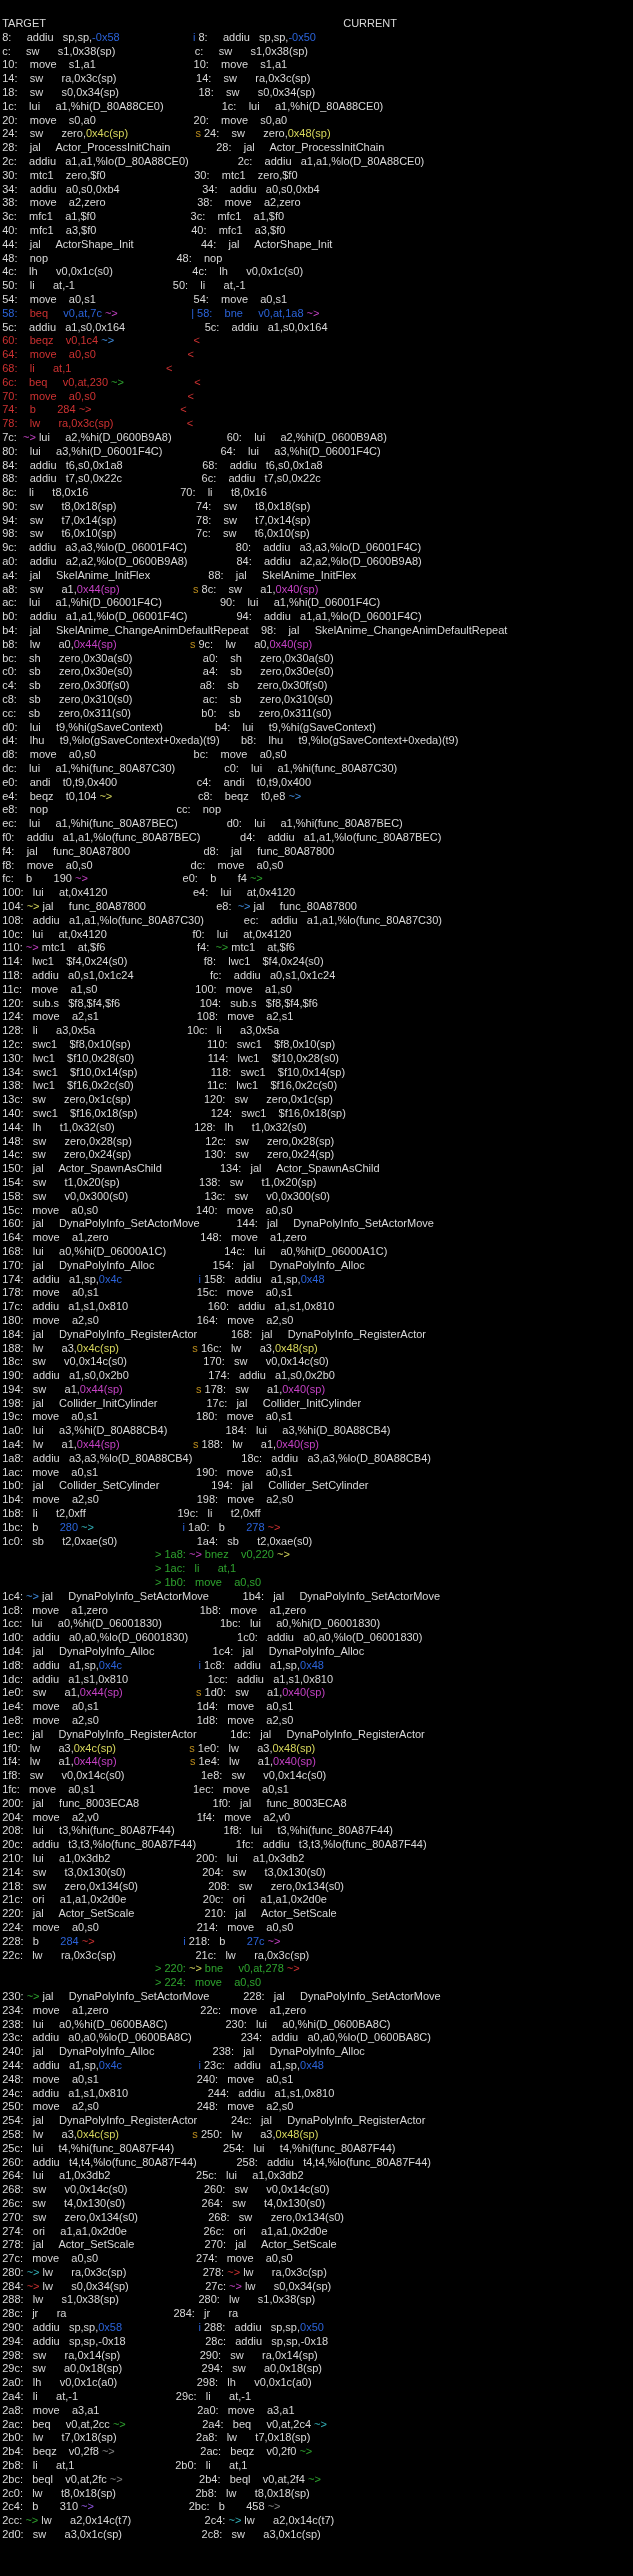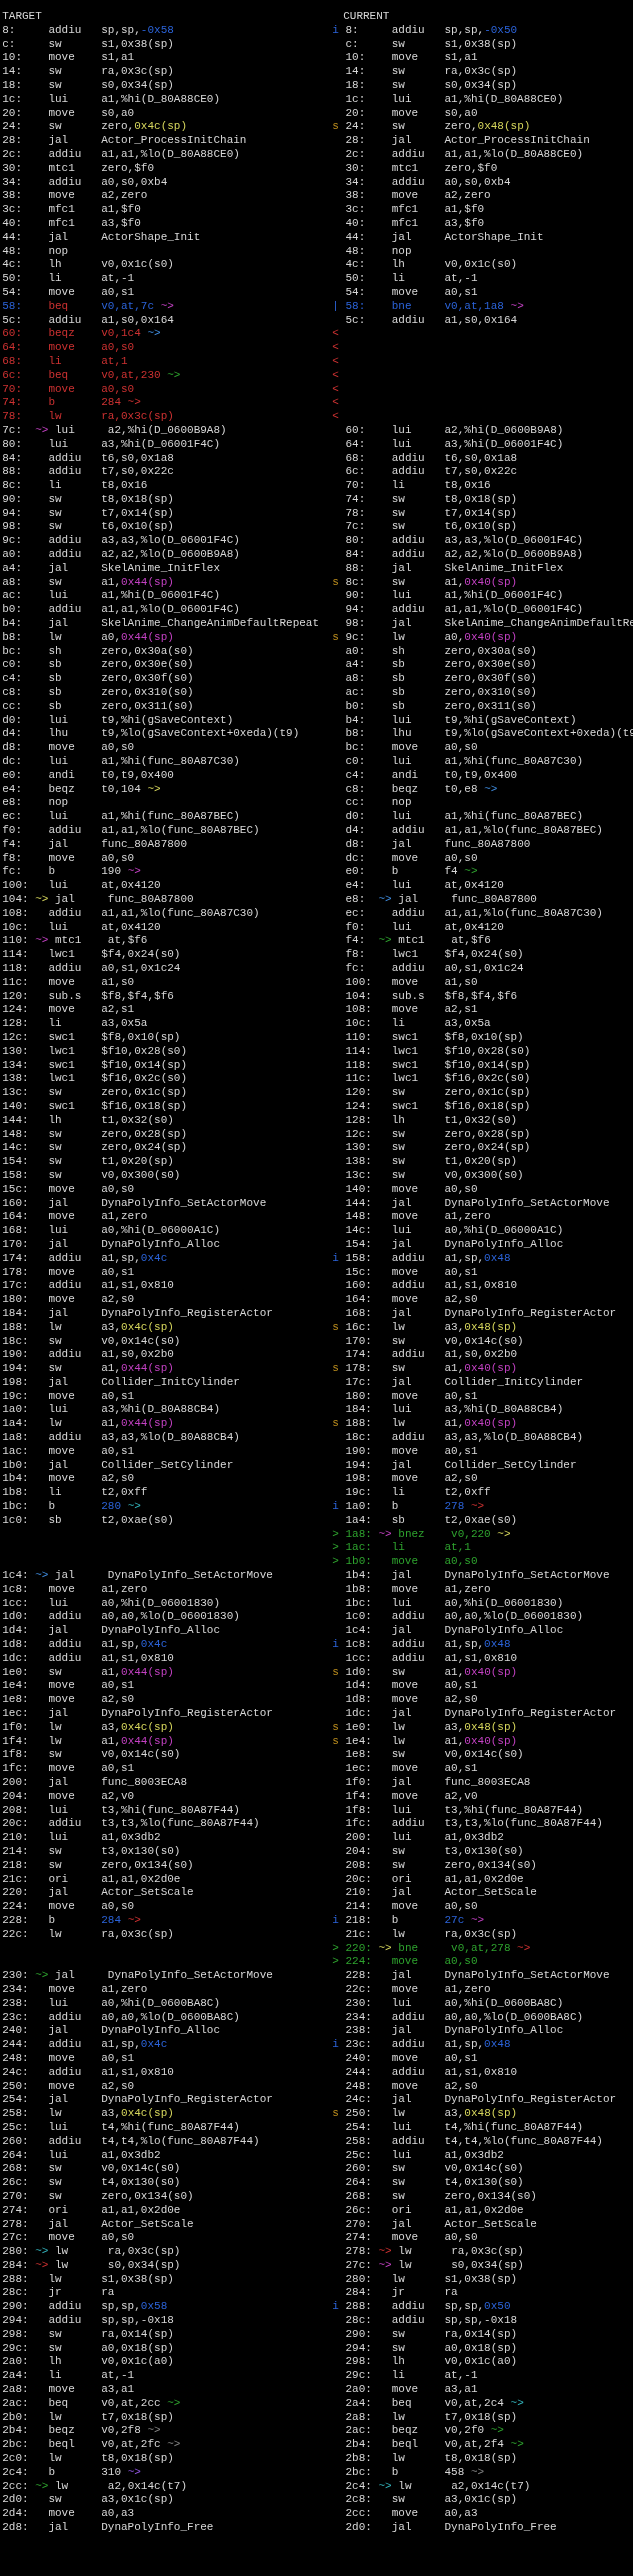--- a/index.html
+++ b/index.html
@@ -1,24 +1,24 @@
 <!DOCTYPE html>
 <html style="font-size:11.6px"><head>
 <meta charset="utf-8">
 <style>
   html,body{margin:0;padding:0;background:#000;}
   #screen{
     position:relative;
     width:633px;height:2540px;
     overflow:hidden;
     background:#000;
-    font-family:Liberation Mono, monospace;
+    font-family:Liberation Sans, sans-serif;
     font-size:11px;line-height:13.8px;
     color:#d8d8d8;
-    padding-top:10px;
+    padding-top:17px;
     box-sizing:border-box;
   }
   .line{white-space:pre;height:13.8px;padding-left:2.2px;}
   
   .cd{color:#d8d8d8}
   .cr{color:#cd3131}
   .cg{color:#2ea32e}
   .cb{color:#2b63d9}
   .cab{color:#3f8cdf}
   .cy{color:#d6d65c}
@@ -110,20 +110,21 @@
       <div class="line"><span class="cd">128: </span><span class="cd">  </span><span class="cd">li      </span><span class="cd">a3,0x5a</span><span class="cd">                            </span><span class="cd">  </span><span class="cd">10c: </span><span class="cd">  </span><span class="cd">li      </span><span class="cd">a3,0x5a</span></div>
       <div class="line"><span class="cd">12c: </span><span class="cd">  </span><span class="cd">swc1    </span><span class="cd">$f8,0x10(sp)</span><span class="cd">                       </span><span class="cd">  </span><span class="cd">110: </span><span class="cd">  </span><span class="cd">swc1    </span><span class="cd">$f8,0x10(sp)</span></div>
       <div class="line"><span class="cd">130: </span><span class="cd">  </span><span class="cd">lwc1    </span><span class="cd">$f10,0x28(s0)</span><span class="cd">                      </span><span class="cd">  </span><span class="cd">114: </span><span class="cd">  </span><span class="cd">lwc1    </span><span class="cd">$f10,0x28(s0)</span></div>
       <div class="line"><span class="cd">134: </span><span class="cd">  </span><span class="cd">swc1    </span><span class="cd">$f10,0x14(sp)</span><span class="cd">                      </span><span class="cd">  </span><span class="cd">118: </span><span class="cd">  </span><span class="cd">swc1    </span><span class="cd">$f10,0x14(sp)</span></div>
       <div class="line"><span class="cd">138: </span><span class="cd">  </span><span class="cd">lwc1    </span><span class="cd">$f16,0x2c(s0)</span><span class="cd">                      </span><span class="cd">  </span><span class="cd">11c: </span><span class="cd">  </span><span class="cd">lwc1    </span><span class="cd">$f16,0x2c(s0)</span></div>
       <div class="line"><span class="cd">13c: </span><span class="cd">  </span><span class="cd">sw      </span><span class="cd">zero,0x1c(sp)</span><span class="cd">                      </span><span class="cd">  </span><span class="cd">120: </span><span class="cd">  </span><span class="cd">sw      </span><span class="cd">zero,0x1c(sp)</span></div>
       <div class="line"><span class="cd">140: </span><span class="cd">  </span><span class="cd">swc1    </span><span class="cd">$f16,0x18(sp)</span><span class="cd">                      </span><span class="cd">  </span><span class="cd">124: </span><span class="cd">  </span><span class="cd">swc1    </span><span class="cd">$f16,0x18(sp)</span></div>
       <div class="line"><span class="cd">144: </span><span class="cd">  </span><span class="cd">lh      </span><span class="cd">t1,0x32(s0)</span><span class="cd">                        </span><span class="cd">  </span><span class="cd">128: </span><span class="cd">  </span><span class="cd">lh      </span><span class="cd">t1,0x32(s0)</span></div>
       <div class="line"><span class="cd">148: </span><span class="cd">  </span><span class="cd">sw      </span><span class="cd">zero,0x28(sp)</span><span class="cd">                      </span><span class="cd">  </span><span class="cd">12c: </span><span class="cd">  </span><span class="cd">sw      </span><span class="cd">zero,0x28(sp)</span></div>
       <div class="line"><span class="cd">14c: </span><span class="cd">  </span><span class="cd">sw      </span><span class="cd">zero,0x24(sp)</span><span class="cd">                      </span><span class="cd">  </span><span class="cd">130: </span><span class="cd">  </span><span class="cd">sw      </span><span class="cd">zero,0x24(sp)</span></div>
+      <div class="line"><span class="cd">150: </span><span class="cd">  </span><span class="cd">jal     </span><span class="cd">Actor_SpawnAsChild</span><span class="cd">                 </span><span class="cd">  </span><span class="cd">134: </span><span class="cd">  </span><span class="cd">jal     </span><span class="cd">Actor_SpawnAsChild</span></div>
       <div class="line"><span class="cd">154: </span><span class="cd">  </span><span class="cd">sw      </span><span class="cd">t1,0x20(sp)</span><span class="cd">                        </span><span class="cd">  </span><span class="cd">138: </span><span class="cd">  </span><span class="cd">sw      </span><span class="cd">t1,0x20(sp)</span></div>
       <div class="line"><span class="cd">158: </span><span class="cd">  </span><span class="cd">sw      </span><span class="cd">v0,0x300(s0)</span><span class="cd">                       </span><span class="cd">  </span><span class="cd">13c: </span><span class="cd">  </span><span class="cd">sw      </span><span class="cd">v0,0x300(s0)</span></div>
       <div class="line"><span class="cd">15c: </span><span class="cd">  </span><span class="cd">move    </span><span class="cd">a0,s0</span><span class="cd">                              </span><span class="cd">  </span><span class="cd">140: </span><span class="cd">  </span><span class="cd">move    </span><span class="cd">a0,s0</span></div>
       <div class="line"><span class="cd">160: </span><span class="cd">  </span><span class="cd">jal     </span><span class="cd">DynaPolyInfo_SetActorMove</span><span class="cd">          </span><span class="cd">  </span><span class="cd">144: </span><span class="cd">  </span><span class="cd">jal     </span><span class="cd">DynaPolyInfo_SetActorMove</span></div>
       <div class="line"><span class="cd">164: </span><span class="cd">  </span><span class="cd">move    </span><span class="cd">a1,zero</span><span class="cd">                            </span><span class="cd">  </span><span class="cd">148: </span><span class="cd">  </span><span class="cd">move    </span><span class="cd">a1,zero</span></div>
       <div class="line"><span class="cd">168: </span><span class="cd">  </span><span class="cd">lui     </span><span class="cd">a0,%hi(D_06000A1C)</span><span class="cd">                 </span><span class="cd">  </span><span class="cd">14c: </span><span class="cd">  </span><span class="cd">lui     </span><span class="cd">a0,%hi(D_06000A1C)</span></div>
       <div class="line"><span class="cd">170: </span><span class="cd">  </span><span class="cd">jal     </span><span class="cd">DynaPolyInfo_Alloc</span><span class="cd">                 </span><span class="cd">  </span><span class="cd">154: </span><span class="cd">  </span><span class="cd">jal     </span><span class="cd">DynaPolyInfo_Alloc</span></div>
       <div class="line"><span class="cd">174: </span><span class="cd">  </span><span class="cd">addiu   </span><span class="cd">a1,sp,</span><span class="cb">0x4c</span><span class="cd">                         </span><span class="cb">i </span><span class="cd">158: </span><span class="cd">  </span><span class="cd">addiu   </span><span class="cd">a1,sp,</span><span class="cb">0x48</span></div>
       <div class="line"><span class="cd">178: </span><span class="cd">  </span><span class="cd">move    </span><span class="cd">a0,s1</span><span class="cd">                              </span><span class="cd">  </span><span class="cd">15c: </span><span class="cd">  </span><span class="cd">move    </span><span class="cd">a0,s1</span></div>
       <div class="line"><span class="cd">17c: </span><span class="cd">  </span><span class="cd">addiu   </span><span class="cd">a1,s1,0x810</span><span class="cd">                        </span><span class="cd">  </span><span class="cd">160: </span><span class="cd">  </span><span class="cd">addiu   </span><span class="cd">a1,s1,0x810</span></div>
@@ -203,20 +204,21 @@
       <div class="line"><span class="cd">290: </span><span class="cd">  </span><span class="cd">addiu   </span><span class="cd">sp,sp,</span><span class="cb">0x58</span><span class="cd">                         </span><span class="cb">i </span><span class="cd">288: </span><span class="cd">  </span><span class="cd">addiu   </span><span class="cd">sp,sp,</span><span class="cb">0x50</span></div>
       <div class="line"><span class="cd">294: </span><span class="cd">  </span><span class="cd">addiu   </span><span class="cd">sp,sp,-0x18</span><span class="cd">                        </span><span class="cd">  </span><span class="cd">28c: </span><span class="cd">  </span><span class="cd">addiu   </span><span class="cd">sp,sp,-0x18</span></div>
       <div class="line"><span class="cd">298: </span><span class="cd">  </span><span class="cd">sw      </span><span class="cd">ra,0x14(sp)</span><span class="cd">                        </span><span class="cd">  </span><span class="cd">290: </span><span class="cd">  </span><span class="cd">sw      </span><span class="cd">ra,0x14(sp)</span></div>
       <div class="line"><span class="cd">29c: </span><span class="cd">  </span><span class="cd">sw      </span><span class="cd">a0,0x18(sp)</span><span class="cd">                        </span><span class="cd">  </span><span class="cd">294: </span><span class="cd">  </span><span class="cd">sw      </span><span class="cd">a0,0x18(sp)</span></div>
       <div class="line"><span class="cd">2a0: </span><span class="cd">  </span><span class="cd">lh      </span><span class="cd">v0,0x1c(a0)</span><span class="cd">                        </span><span class="cd">  </span><span class="cd">298: </span><span class="cd">  </span><span class="cd">lh      </span><span class="cd">v0,0x1c(a0)</span></div>
       <div class="line"><span class="cd">2a4: </span><span class="cd">  </span><span class="cd">li      </span><span class="cd">at,-1</span><span class="cd">                              </span><span class="cd">  </span><span class="cd">29c: </span><span class="cd">  </span><span class="cd">li      </span><span class="cd">at,-1</span></div>
       <div class="line"><span class="cd">2a8: </span><span class="cd">  </span><span class="cd">move    </span><span class="cd">a3,a1</span><span class="cd">                              </span><span class="cd">  </span><span class="cd">2a0: </span><span class="cd">  </span><span class="cd">move    </span><span class="cd">a3,a1</span></div>
       <div class="line"><span class="cd">2ac: </span><span class="cd">  </span><span class="cd">beq     </span><span class="cd">v0,at,2cc</span><span class="cg"> ~&gt;</span><span class="cd">                       </span><span class="cd">  </span><span class="cd">2a4: </span><span class="cd">  </span><span class="cd">beq     </span><span class="cd">v0,at,2c4</span><span class="cc"> ~&gt;</span></div>
       <div class="line"><span class="cd">2b0: </span><span class="cd">  </span><span class="cd">lw      </span><span class="cd">t7,0x18(sp)</span><span class="cd">                        </span><span class="cd">  </span><span class="cd">2a8: </span><span class="cd">  </span><span class="cd">lw      </span><span class="cd">t7,0x18(sp)</span></div>
       <div class="line"><span class="cd">2b4: </span><span class="cd">  </span><span class="cd">beqz    </span><span class="cd">v0,2f8</span><span class="cgy"> ~&gt;</span><span class="cd">                          </span><span class="cd">  </span><span class="cd">2ac: </span><span class="cd">  </span><span class="cd">beqz    </span><span class="cd">v0,2f0</span><span class="cg"> ~&gt;</span></div>
+      <div class="line"><span class="cd">2b8: </span><span class="cd">  </span><span class="cd">li      </span><span class="cd">at,1</span><span class="cd">                               </span><span class="cd">  </span><span class="cd">2b0: </span><span class="cd">  </span><span class="cd">li      </span><span class="cd">at,1</span></div>
       <div class="line"><span class="cd">2bc: </span><span class="cd">  </span><span class="cd">beql    </span><span class="cd">v0,at,2fc</span><span class="cgy"> ~&gt;</span><span class="cd">                       </span><span class="cd">  </span><span class="cd">2b4: </span><span class="cd">  </span><span class="cd">beql    </span><span class="cd">v0,at,2f4</span><span class="cg"> ~&gt;</span></div>
       <div class="line"><span class="cd">2c0: </span><span class="cd">  </span><span class="cd">lw      </span><span class="cd">t8,0x18(sp)</span><span class="cd">                        </span><span class="cd">  </span><span class="cd">2b8: </span><span class="cd">  </span><span class="cd">lw      </span><span class="cd">t8,0x18(sp)</span></div>
       <div class="line"><span class="cd">2c4: </span><span class="cd">  </span><span class="cd">b       </span><span class="cd">310</span><span class="cp"> ~&gt;</span><span class="cd">                             </span><span class="cd">  </span><span class="cd">2bc: </span><span class="cd">  </span><span class="cd">b       </span><span class="cd">458</span><span class="cgy"> ~&gt;</span></div>
       <div class="line"><span class="cd">2cc: </span><span class="cg">~&gt; </span><span class="cd">lw      </span><span class="cd">a2,0x14c(t7)</span><span class="cd">                      </span><span class="cd">  </span><span class="cd">2c4: </span><span class="cc">~&gt; </span><span class="cd">lw      </span><span class="cd">a2,0x14c(t7)</span></div>
       <div class="line"><span class="cd">2d0: </span><span class="cd">  </span><span class="cd">sw      </span><span class="cd">a3,0x1c(sp)</span><span class="cd">                        </span><span class="cd">  </span><span class="cd">2c8: </span><span class="cd">  </span><span class="cd">sw      </span><span class="cd">a3,0x1c(sp)</span></div>
       <div class="line"><span class="cd">2d4: </span><span class="cd">  </span><span class="cd">move    </span><span class="cd">a0,a3</span><span class="cd">                              </span><span class="cd">  </span><span class="cd">2cc: </span><span class="cd">  </span><span class="cd">move    </span><span class="cd">a0,a3</span></div>
       <div class="line"><span class="cd">2d8: </span><span class="cd">  </span><span class="cd">jal     </span><span class="cd">DynaPolyInfo_Free</span><span class="cd">                  </span><span class="cd">  </span><span class="cd">2d0: </span><span class="cd">  </span><span class="cd">jal     </span><span class="cd">DynaPolyInfo_Free</span></div>
     </div>
 </div>
 

